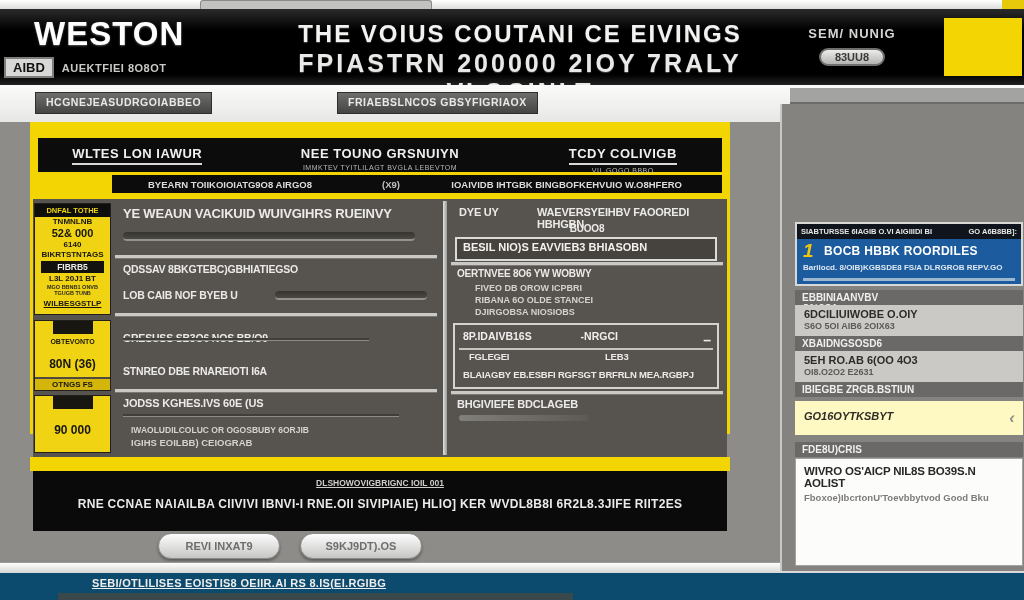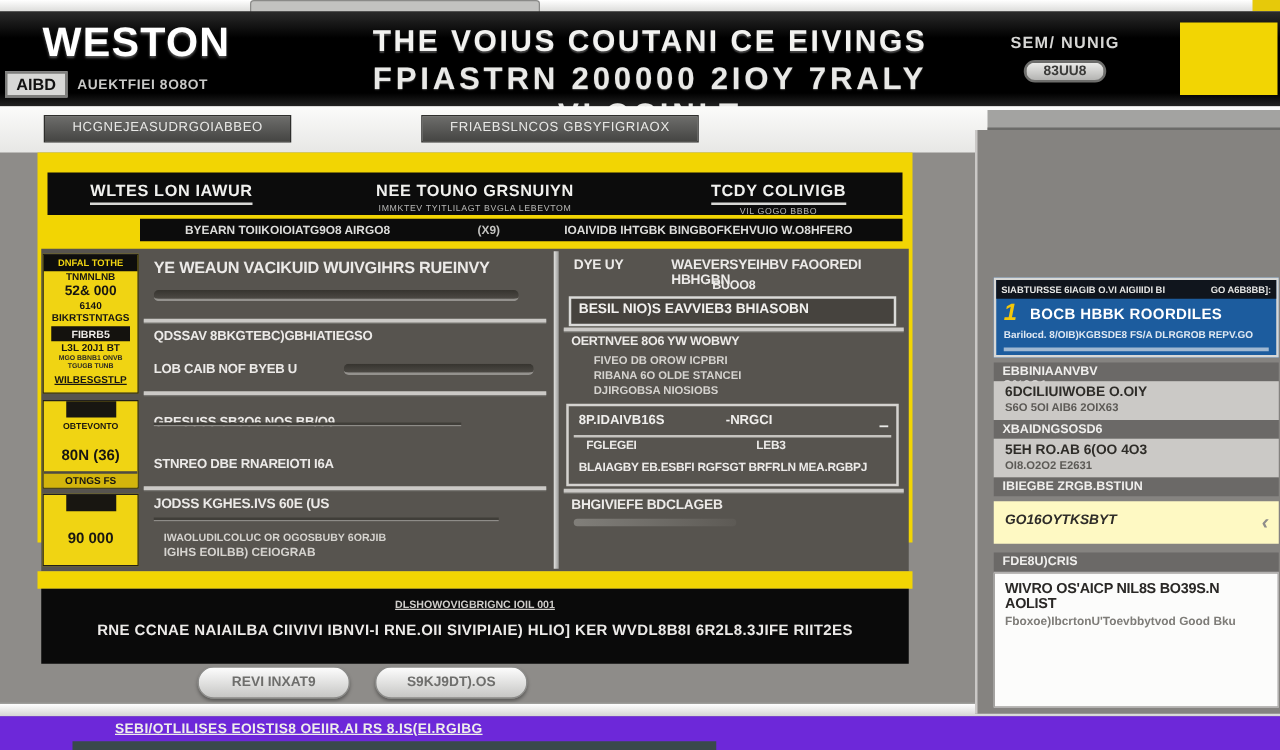--- a/index.html
+++ b/index.html
@@ -19,21 +19,21 @@
   .logo-sub{color:#c9c9c7;font-size:11px;font-weight:bold;letter-spacing:.5px;}
   .htitle{position:absolute;left:270px;width:500px;top:11px;text-align:center;color:#f2f2f0;font-size:24px;font-weight:bold;letter-spacing:2px;text-shadow:0 1px 1px #444;}
   .hsub{position:absolute;left:250px;width:540px;top:40px;text-align:center;color:#e9e9e7;font-size:25px;font-weight:bold;letter-spacing:3px;text-shadow:0 1px 1px #444;}
   .hdr-right{position:absolute;right:102px;top:17px;width:140px;text-align:center;}
   .hdr-right-label{color:#d6d6d4;font-size:13px;font-weight:bold;letter-spacing:1px;}
   .pill{margin-top:7px;background:linear-gradient(#ececea,#b4b4b2);border-radius:10px;border:2px solid #6e6e6c;font-size:11px;font-weight:bold;color:#3a3a38;padding:1px 14px;font-family:"Liberation Sans",sans-serif;cursor:pointer;}
   .yellow-sq{position:absolute;right:2px;top:9px;width:78px;height:58px;background:#f2d503;}
 
   
   .tabrow{position:absolute;top:85px;left:0;width:100%;height:37px;background:linear-gradient(#fbfbfa,#e7e7e5);}
-  .tab{position:absolute;top:7px;height:14px;background:linear-gradient(#6d6d6b,#454543);color:#e9e9e7;font-size:10.5px;font-weight:normal;padding:3px 22px;border:1px solid #2e2e2c;letter-spacing:.5px;cursor:pointer;}
+  .tab{position:absolute;top:7px;height:14px;background:linear-gradient(#6d6d6b,#454543);color:#e9e9e7;font-size:10.5px;font-weight:bold;padding:3px 10px;border:1px solid #2e2e2c;letter-spacing:.5px;cursor:pointer;}
   .tab1{left:35px;}
   .tab2{left:337px;}
   .right-band{position:absolute;right:0;top:3px;width:234px;height:14px;background:#a3a3a1;border-bottom:4px solid #6b6b69;}
 
   
   .panel{position:absolute;left:30px;top:122px;width:700px;height:312px;background:#f2d503;}
   .blackhdr{position:absolute;left:8px;right:8px;top:16px;height:34px;background:#0c0c0c;display:flex;color:#f0f0ee;}
   .bh-col{padding-top:6px;}
   .bh1{width:29%;text-align:center;}
   .bh2{width:42%;text-align:center;}
@@ -89,21 +89,21 @@
   .pf-small{margin-top:7px;font-size:8.5px;color:#cfcdca;text-decoration:underline;font-weight:bold;}
   .pf-line{margin-top:9px;font-size:12px;color:#eceae8;font-weight:bold;letter-spacing:.3px;}
 
   
   .bbtn{position:absolute;top:533px;height:26px;border-radius:13px;background:linear-gradient(#fdfdfd,#c6c6c4);border:1px solid #8a8a88;color:#6e6e6c;font-size:11px;font-weight:bold;box-shadow:0 2px 3px rgba(0,0,0,.35);font-family:"Liberation Sans",sans-serif;cursor:pointer;}
   .btn1{left:158px;width:122px;}
   .btn2{left:300px;width:122px;}
 
   
   .statstrip{position:absolute;left:0;top:562px;width:100%;height:11px;background:linear-gradient(#ffffff,#d5d5d3);border-top:1px solid #9a9a98;box-sizing:border-box;}
-  .statusbar{position:absolute;left:0;top:573px;width:100%;height:27px;background:#6d28d9;}
+  .statusbar{position:absolute;left:0;top:573px;width:100%;height:27px;background:#0c4a6e;}
   .statustext{position:absolute;left:92px;top:4px;font-size:11px;font-weight:bold;color:#efeeec;text-decoration:underline;letter-spacing:.3px;}
   .statusdark{position:absolute;left:58px;top:20px;width:515px;height:7px;background:#39494b;}
 
   
   .rightpanel{position:absolute;left:780px;top:104px;width:244px;height:467px;background:#858380;border-left:2px solid #cac8c6;box-sizing:border-box;}
   .redbox{position:absolute;left:13px;top:29px;width:228px;height:80px;border:2px solid #e3e3e1;background:linear-gradient(135deg,#8c0d15,#c11120 45%,#a00e19);color:#fff;text-align:center;box-sizing:border-box;}
   .red-t{font-size:16px;font-weight:bold;letter-spacing:1px;line-height:20px;}
   .red-t1{margin-top:7px;}
   .red-subs{display:flex;justify-content:space-evenly;font-size:9px;font-weight:bold;color:#f2dcdc;margin-top:5px;}
   .red-tiny{position:absolute;left:10px;bottom:7px;font-size:7px;font-weight:bold;color:#e8c9c9;}

